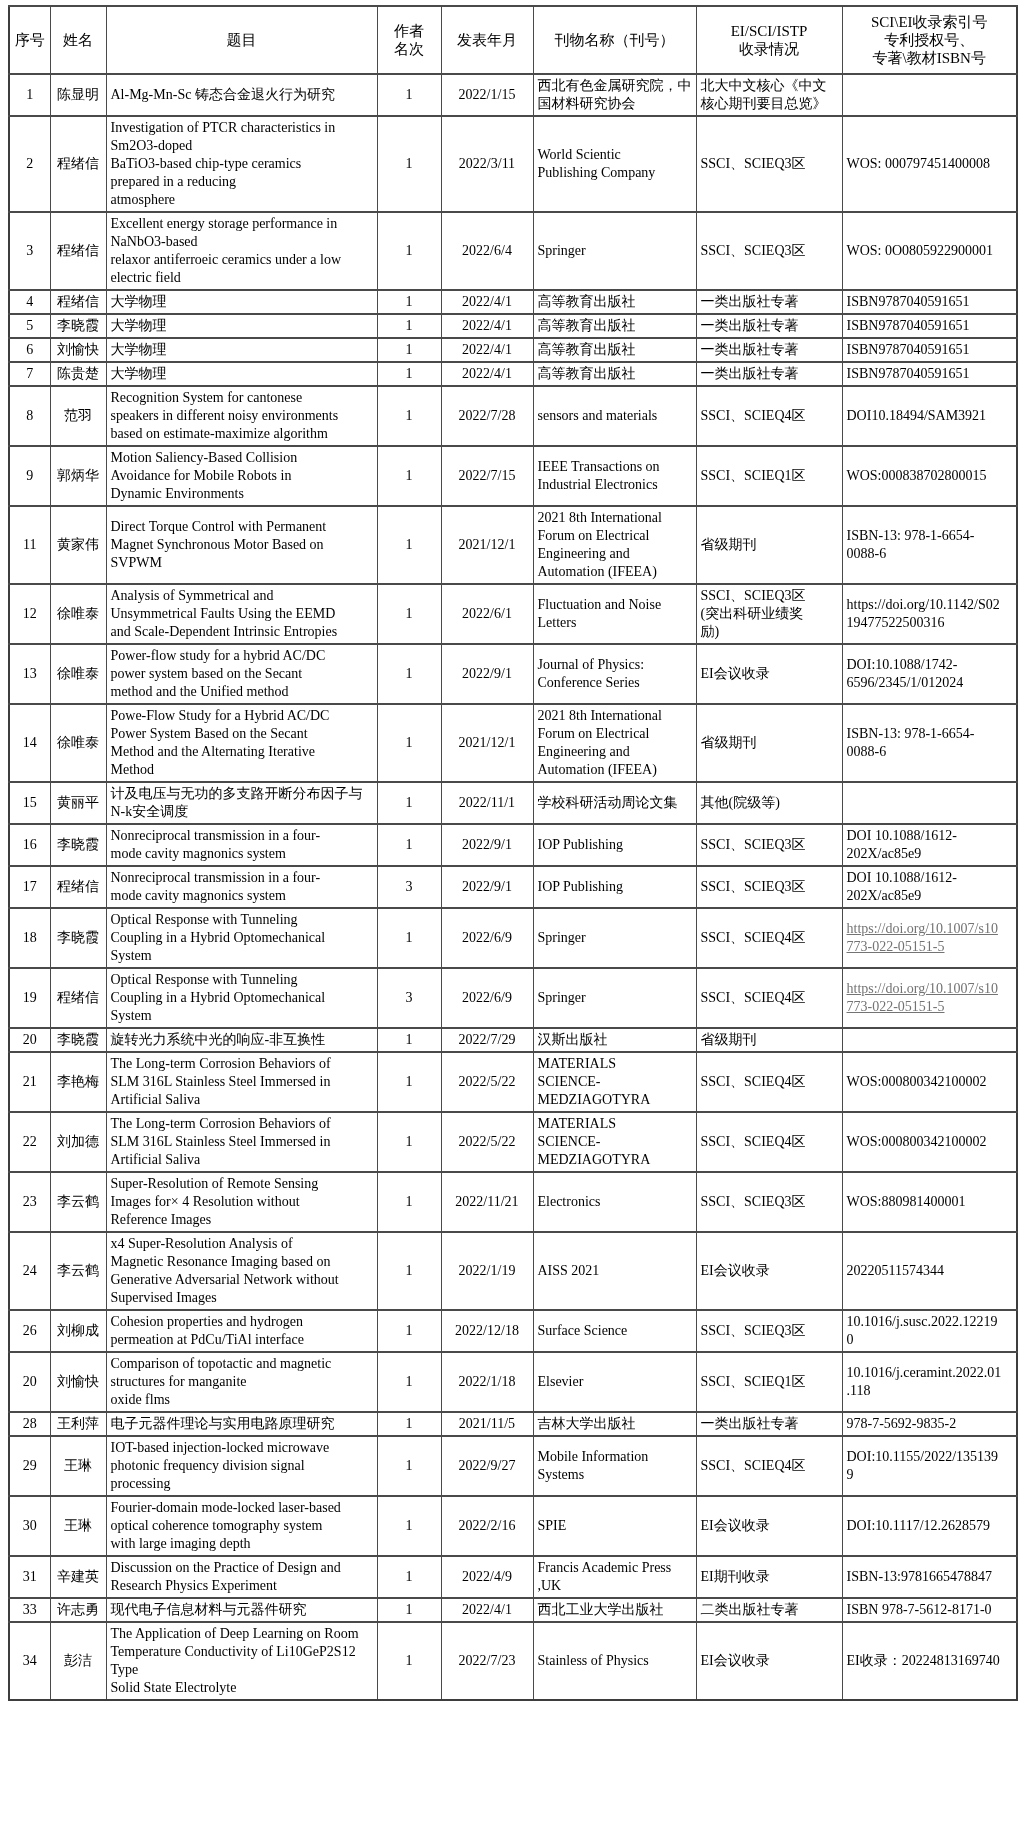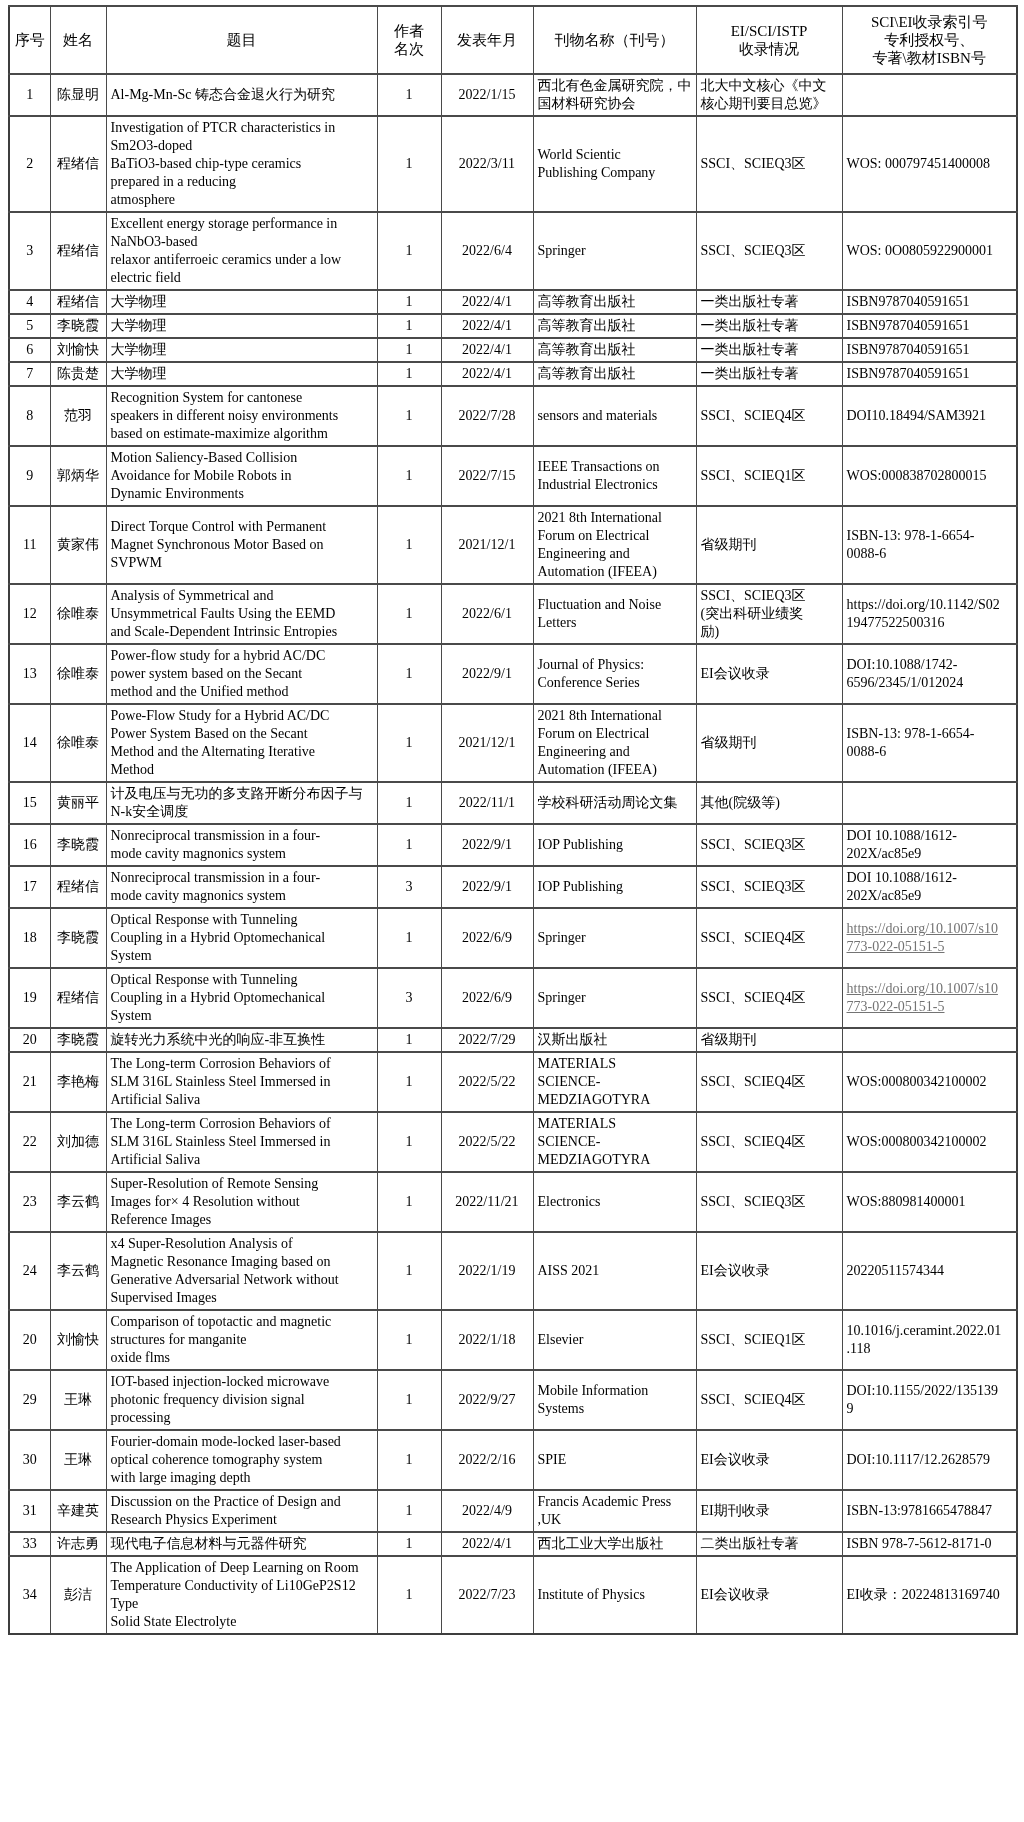--- a/index.html
+++ b/index.html
@@ -360,33 +360,55 @@
 Magnetic Resonance Imaging based on
 Generative Adversarial Network without
 Supervised Images</td>
           <td class="c">1</td>
           <td class="c">2022/1/19</td>
           <td class="l">AISS 2021</td>
           <td class="l">EI会议收录</td>
           <td class="l">20220511574344</td>
         </tr>
         <tr>
+          <td class="c">26</td>
+          <td class="c">刘柳成</td>
+          <td class="l">Cohesion properties and hydrogen
+permeation at PdCu/TiAl interface</td>
+          <td class="c">1</td>
+          <td class="c">2022/12/18</td>
+          <td class="l">Surface Science</td>
+          <td class="l">SSCI、SCIEQ3区</td>
+          <td class="l">10.1016/j.susc.2022.12219
+0</td>
+        </tr>
+        <tr>
           <td class="c">20</td>
           <td class="c">刘愉快</td>
           <td class="l">Comparison of topotactic and magnetic
 structures for manganite
 oxide flms</td>
           <td class="c">1</td>
           <td class="c">2022/1/18</td>
           <td class="l">Elsevier</td>
           <td class="l">SSCI、SCIEQ1区</td>
           <td class="l">10.1016/j.ceramint.2022.01
 .118</td>
         </tr>
         <tr>
+          <td class="c">28</td>
+          <td class="c">王利萍</td>
+          <td class="l">电子元器件理论与实用电路原理研究</td>
+          <td class="c">1</td>
+          <td class="c">2021/11/5</td>
+          <td class="l">吉林大学出版社</td>
+          <td class="l">一类出版社专著</td>
+          <td class="l">978-7-5692-9835-2</td>
+        </tr>
+        <tr>
           <td class="c">29</td>
           <td class="c">王琳</td>
           <td class="l">IOT-based injection-locked microwave
 photonic frequency division signal
 processing</td>
           <td class="c">1</td>
           <td class="c">2022/9/27</td>
           <td class="l">Mobile Information
 Systems</td>
           <td class="l">SSCI、SCIEQ4区</td>
@@ -428,19 +450,19 @@
           <td class="l">ISBN 978-7-5612-8171-0</td>
         </tr>
         <tr>
           <td class="c">34</td>
           <td class="c">彭洁</td>
           <td class="l small-title">The Application of Deep Learning on Room
 Temperature Conductivity of Li10GeP2S12 Type
 Solid State Electrolyte</td>
           <td class="c">1</td>
           <td class="c">2022/7/23</td>
-          <td class="l">Institute of Physics</td>
+          <td class="l">Stainless of Physics</td>
           <td class="l">EI会议收录</td>
           <td class="l">EI收录：20224813169740</td>
         </tr>
       </tbody>
   </table>
 </div>
 
 </body></html>

